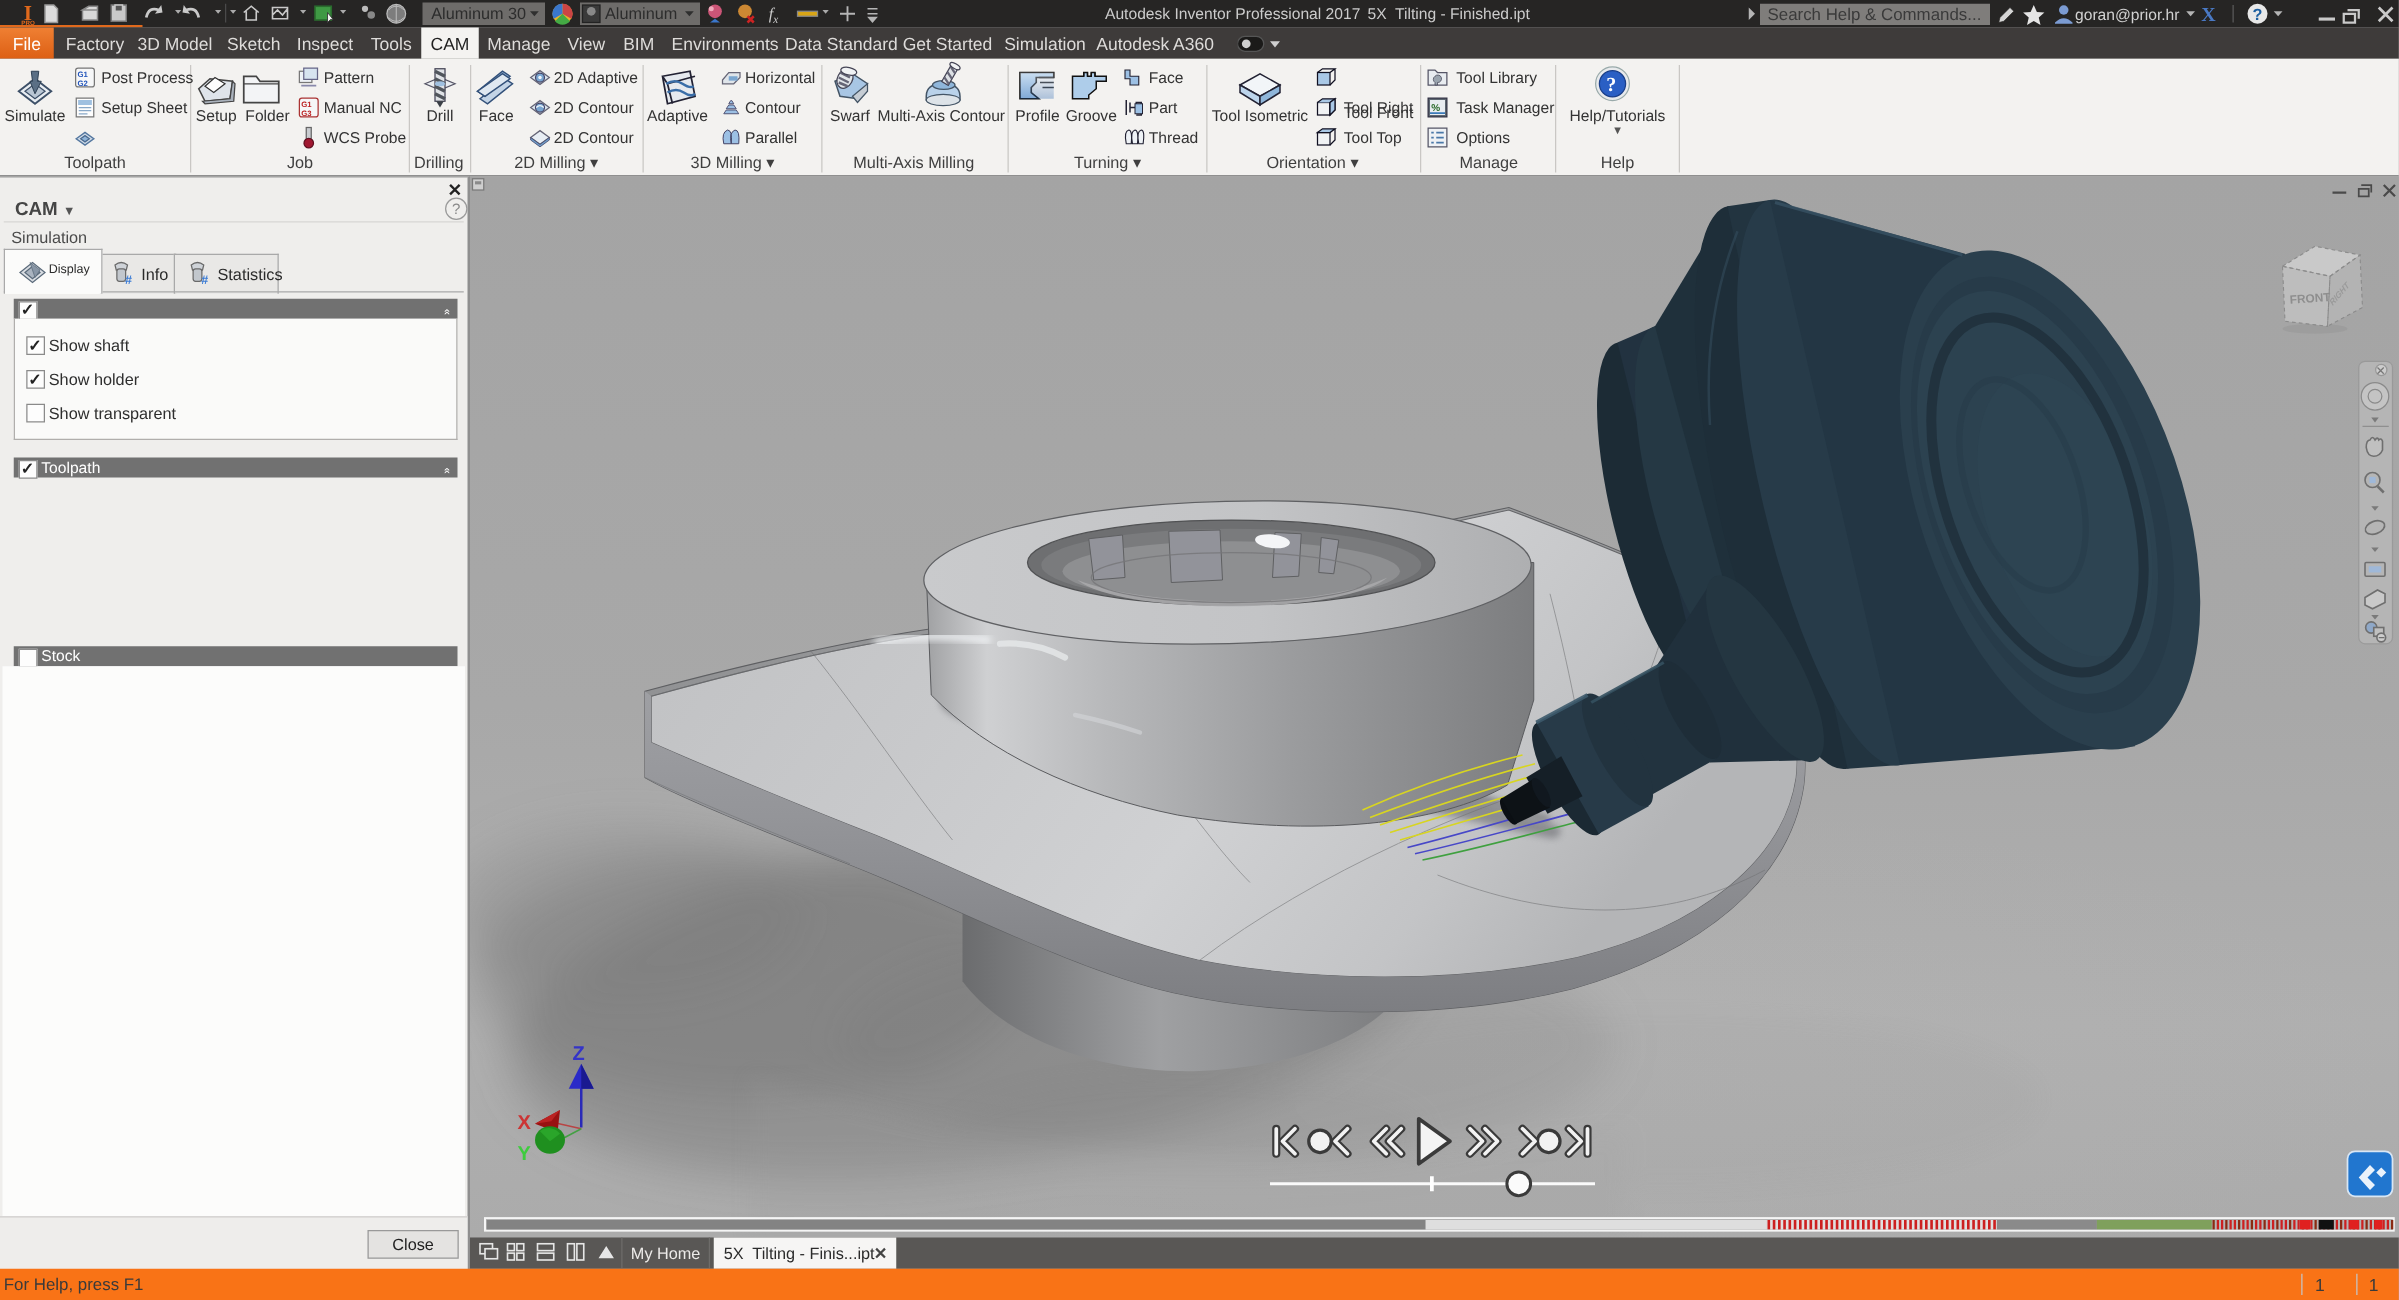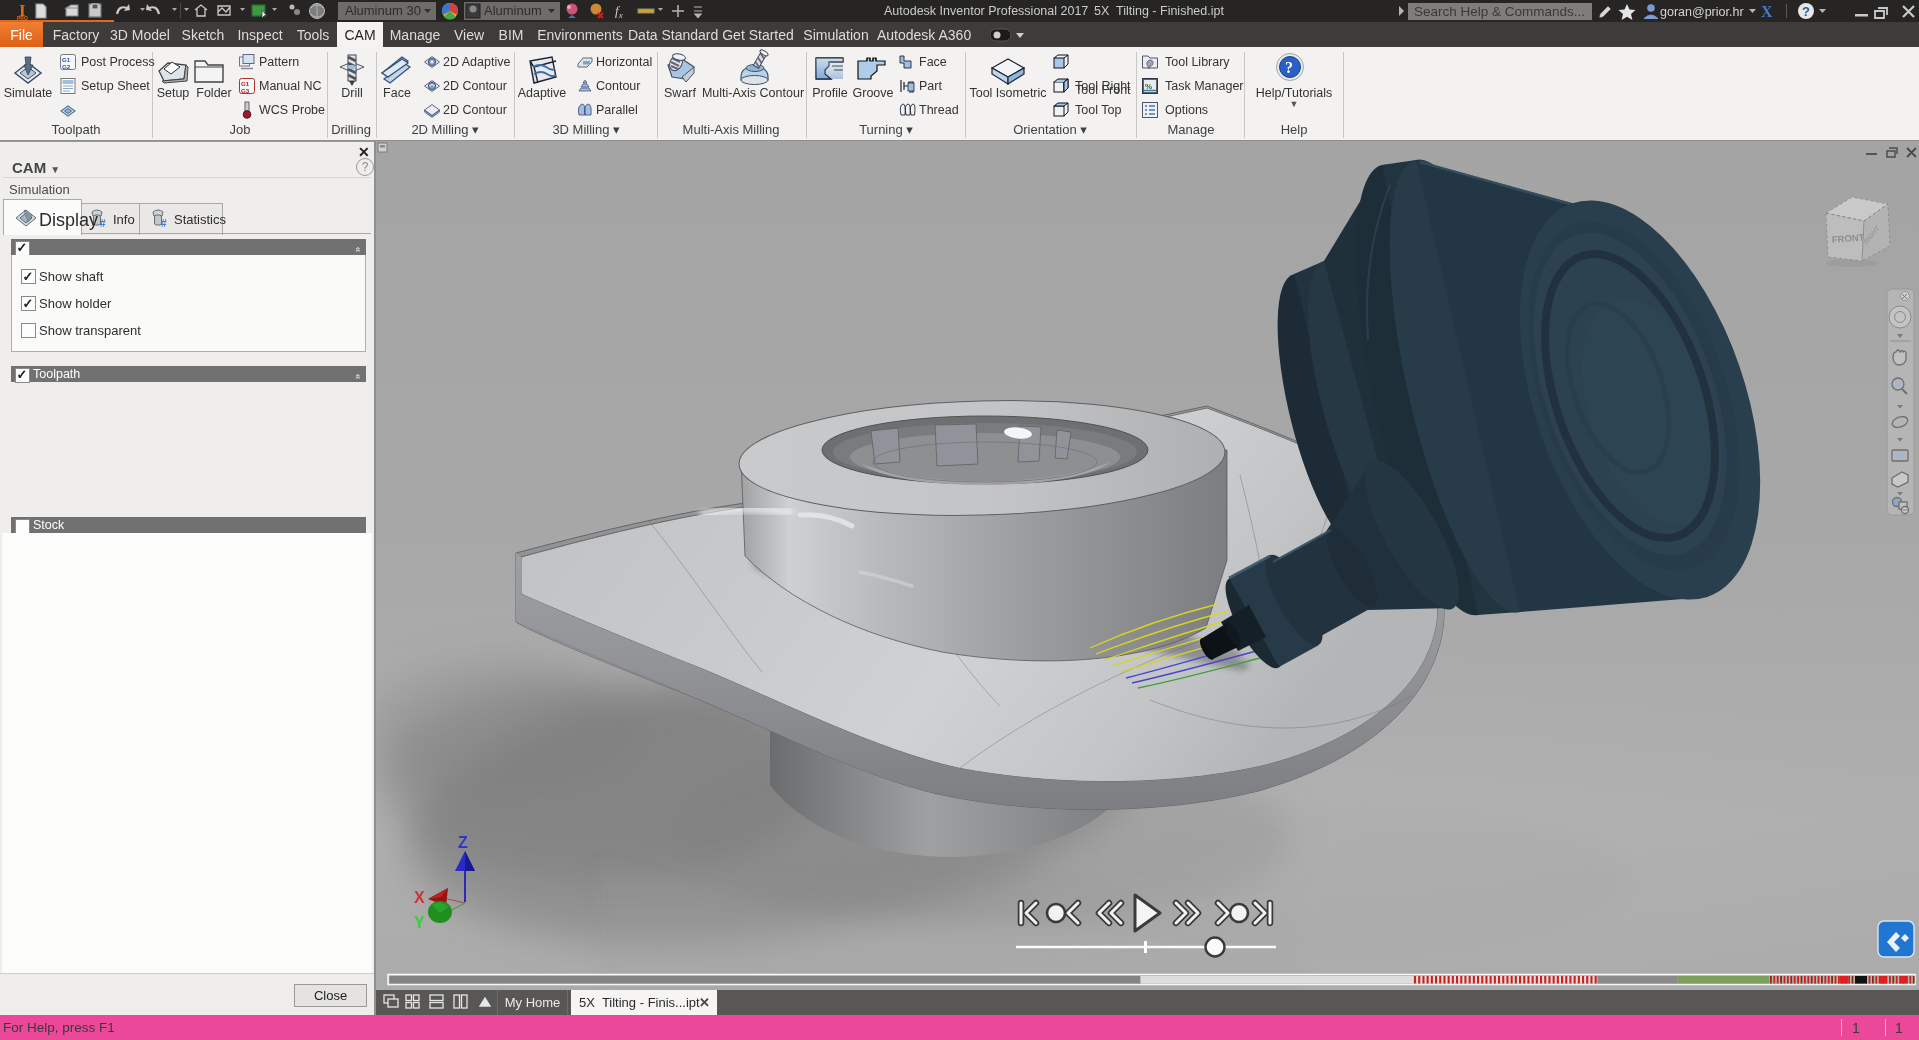--- a/index.html
+++ b/index.html
@@ -7,21 +7,21 @@
 #menurow{position:absolute;left:0;top:22px;width:1919px;height:25px;background:#3e3b3a;}
 .mtab{position:absolute;top:0;height:25px;line-height:26px;color:#dedcda;font-size:14px;text-align:center;white-space:nowrap;}
 #ribbon{position:absolute;left:0;top:47px;width:1919px;height:94px;background:#f3f2f0;}
 .rsep{position:absolute;top:5px;height:86px;width:1px;background:#c9c7c4;}
 .rlabel{position:absolute;top:74px;height:18px;line-height:18px;font-size:13px;color:#3f3f3f;text-align:center;white-space:nowrap;}
 .rsmtext{position:absolute;font-size:12.5px;color:#333;white-space:nowrap;line-height:16px;}
 .rbigtext{position:absolute;font-size:12.5px;color:#333;white-space:nowrap;text-align:center;}
 #panel{position:absolute;left:0;top:141px;width:374px;height:874px;background:#efeeec;border-right:2px solid #8f8f8f;border-top:1px solid #999;}
 #viewport{position:absolute;left:376px;top:141px;width:1543px;height:849px;}
 #tabbar{position:absolute;left:376px;top:990px;width:1543px;height:25px;background:#595755;}
-#statusbar{position:absolute;left:0;top:1015px;width:1919px;height:25px;background:#ec4899;}
+#statusbar{position:absolute;left:0;top:1015px;width:1919px;height:25px;background:#f97316;}
 .phead{position:absolute;left:11px;width:355px;height:16px;background:#717171;color:#fff;font-size:12.5px;line-height:16px;}
 .pbox{position:absolute;left:11px;width:353px;background:#fafaf9;border:1px solid #b0aeac;border-top:none;}
 .cb{position:absolute;width:13px;height:13px;background:#fdfdfd;border:1px solid #8a8a8a;}
 .cblbl{position:absolute;font-size:13px;color:#2e2e2e;line-height:15px;white-space:nowrap;}
 .check{position:absolute;font-size:13px;color:#222;font-weight:bold;line-height:13px;}
 </style></head>
 <body>
 
 <div id="titlebar">
 <svg class="abs" style="left:0;top:0" width="1919" height="22" viewBox="0 0 1919 22">
@@ -393,21 +393,21 @@
       <path d="M2 6 q5 -4 10 0 l-1 4 l-8 0 z" fill="#cfd3d8" stroke="#6a6a6a"></path>
       <rect x="3.5" y="9" width="7" height="10" rx="2" fill="#c2c7cd" stroke="#6a6a6a"></rect>
       <text x="10" y="21" font-size="10" font-weight="bold" fill="#3a7bd5">#</text>
     </g>
     <g transform="translate(137,0)">
       <path d="M2 6 q5 -4 10 0 l-1 4 l-8 0 z" fill="#cfd3d8" stroke="#6a6a6a"></path>
       <rect x="3.5" y="9" width="7" height="10" rx="2" fill="#c2c7cd" stroke="#6a6a6a"></rect>
       <text x="10" y="21" font-size="10" font-weight="bold" fill="#3a7bd5">#</text>
     </g>
   </svg>
-  <div class="abs" style="left:39px;top:68px;font-size:18px;color:#2b2b2b;z-index:4;">Display</div>
+  <div class="abs" style="left:39px;top:68px;font-size:10px;color:#2b2b2b;z-index:4;">Display</div>
   <div class="abs" style="left:113px;top:70px;font-size:13px;color:#2b2b2b;">Info</div>
   <div class="abs" style="left:174px;top:70px;font-size:13px;color:#2b2b2b;">Statistics</div>
 
   <div class="phead" style="top:97px;">
     <div class="cb" style="left:4px;top:1.5px;"></div>
     <div class="check" style="left:5.5px;top:2px;">✓</div>
     <span style="position:absolute;left:22px;margin-top:44px;">Tool</span>
     <span style="position:absolute;right:6px;top:2px;font-size:9px;letter-spacing:-1px;transform:rotate(90deg);display:inline-block;">«</span>
   </div>
   <div class="pbox" style="top:113px;height:96px;">

